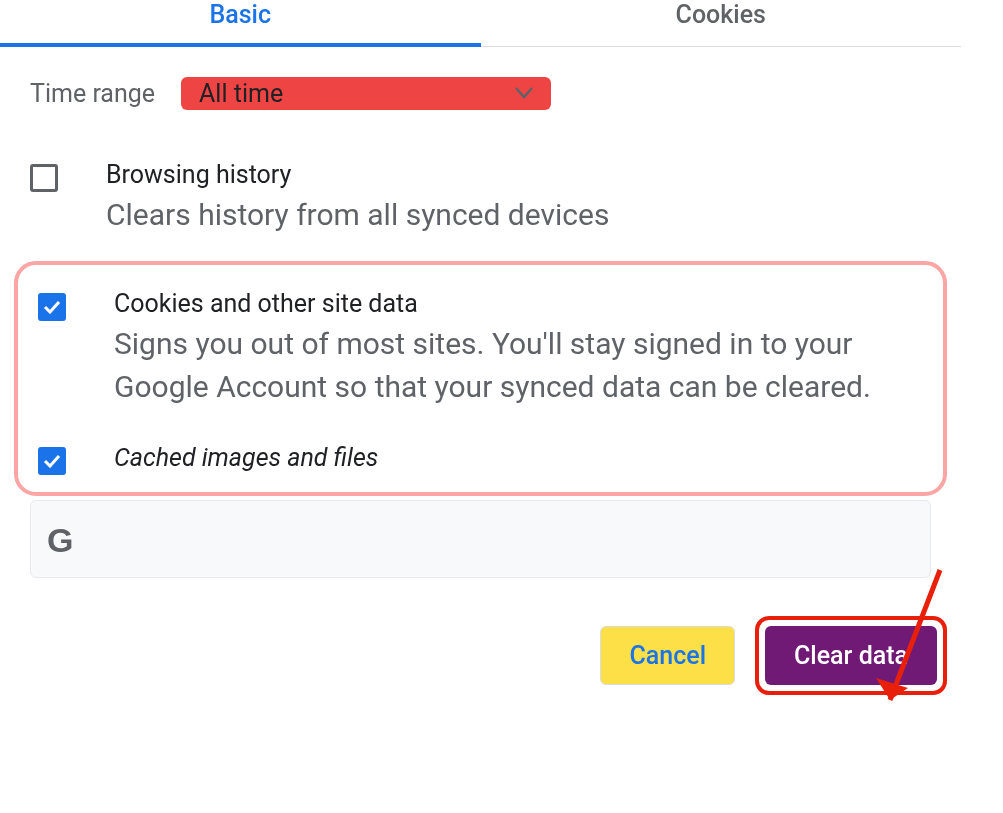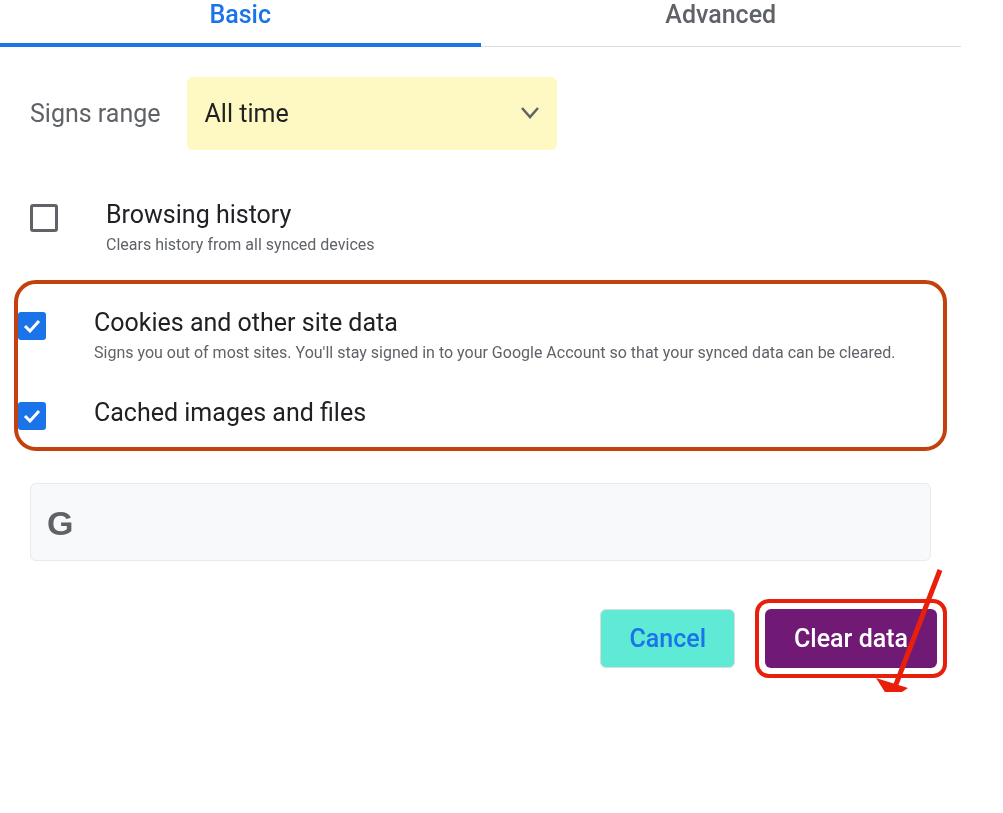--- a/index.html
+++ b/index.html
@@ -43,23 +43,23 @@
     margin-bottom: 40px;
   }
   .time-label {
     font-size: 25px;
     color: #5f6368;
   }
   .select {
     display: flex;
     align-items: center;
     justify-content: space-between;
-    background: #fef9c3;
+    background: #ef4444;
     border-radius: 6px;
-    padding: 22px 18px;
+    padding: 2px 18px;
     width: 370px;
     cursor: pointer;
   }
   .select-value {
     font-size: 25px;
     color: #202124;
   }
   .select .chev {
     color: #5f6368;
   }
@@ -87,29 +87,29 @@
   }
   .checkbox.checked svg { display: block; }
   .checkbox svg { display: none; }
   .opt-text { flex: 1; }
   .opt-title {
     font-size: 25px;
     color: #202124;
     margin-bottom: 4px;
   }
   .opt-desc {
-    font-size: 16px;
+    font-size: 30px;
     color: #5f6368;
     line-height: 1.45;
   }
   .highlight-group {
-    border: 4px solid #c2410c;
+    border: 4px solid #fca5a5;
     border-radius: 22px;
-    padding: 14px 12px 2px 0;
-    margin: 0 -16px 32px -16px;
+    padding: 14px 12px 2px 20px;
+    margin: 0 -16px 4px -16px;
   }
   .info-box {
     display: flex;
     align-items: flex-start;
     gap: 24px;
     background: #f8f9fa;
     border: 1px solid #e8eaed;
     border-radius: 6px;
     padding: 20px 20px 20px 16px;
     margin: 0 0 20px 0;
@@ -141,21 +141,21 @@
   }
   .btn {
     font-size: 25px;
     font-weight: 500;
     padding: 14px 28px;
     border-radius: 6px;
     cursor: pointer;
     border: 1px solid transparent;
   }
   .btn-cancel {
-    background: #5eead4;
+    background: #fde047;
     color: #1a73e8;
     border-color: #dadce0;
   }
   .btn-primary {
     background: #701a75;
     color: #fff;
   }
   .primary-wrap {
     border: 4px solid #e8200b;
     border-radius: 14px;
@@ -165,27 +165,27 @@
     position: absolute;
   }
 </style>
 </head>
 <body>
 
 <div class="container" style="position:relative;">
 
   <div class="tabs">
     <div class="tab active">Basic</div>
-    <div class="tab">Advanced</div>
+    <div class="tab">Cookies</div>
   </div>
 
   <div class="body-area">
 
     <div class="time-row">
-      <div class="time-label">Signs range</div>
+      <div class="time-label">Time range</div>
       <div class="select">
         <span class="select-value">All time</span>
         <span class="chev">
           <svg width="18" height="12" viewBox="0 0 18 12">
               <path d="M1 1 L9 10 L17 1" fill="none" stroke="#5f6368" stroke-width="2.5"></path>
             </svg>
         </span>
       </div>
     </div>
 
@@ -206,21 +206,21 @@
           <svg width="18" height="14" viewBox="0 0 18 14">
               <path d="M2 7 L7 12 L16 2" fill="none" stroke="#fff" stroke-width="3"></path>
             </svg>
         </div>
         <div class="opt-text">
           <div class="opt-title">Cookies and other site data</div>
           <div class="opt-desc">Signs you out of most sites. You'll stay signed in to your Google Account so that your synced data can be cleared.</div>
         </div>
       </div>
 
-      <div class="option" style="padding-bottom:14px;">
+      <div class="option" style="padding-bottom:14px;font-style:italic;">
         <div class="checkbox checked">
           <svg width="18" height="14" viewBox="0 0 18 14">
               <path d="M2 7 L7 12 L16 2" fill="none" stroke="#fff" stroke-width="3"></path>
             </svg>
         </div>
         <div class="opt-text">
           <div class="opt-title">Cached images and files</div>
         </div>
       </div>
 

